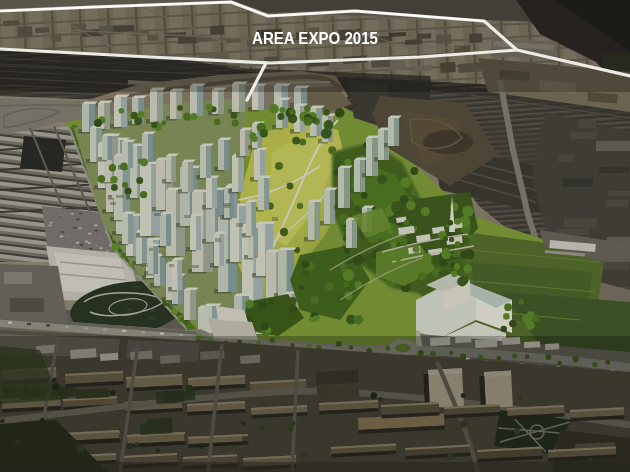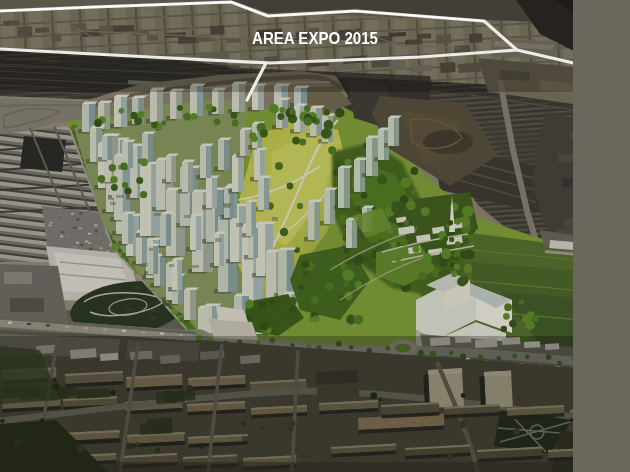--- a/index.html
+++ b/index.html
@@ -1,14 +1,14 @@
 <!DOCTYPE html>
 <html><head><meta charset="utf-8"><style>
 html,body{margin:0;padding:0;background:#6b675c;}
-#stage{position:relative;width:573px;height:472px;overflow:hidden;font-family:"Liberation Sans",sans-serif;}
+#stage{position:relative;width:630px;height:472px;overflow:hidden;font-family:"Liberation Sans",sans-serif;}
 </style></head><body>
 <div id="stage">
 <svg width="630" height="472" viewBox="0 0 630 472" xmlns="http://www.w3.org/2000/svg">
 <defs>
 <filter id="grain" x="0" y="0" width="100%" height="100%">
           <feTurbulence type="fractalNoise" baseFrequency="0.85" numOctaves="2" seed="7" stitchTiles="stitch" result="n"></feTurbulence>
           <feColorMatrix in="n" type="matrix" values="0 0 0 0 0  0 0 0 0 0  0 0 0 0 0  0.85 0.85 0.85 0 0" result="a"></feColorMatrix>
           <feComposite operator="in" in="a" in2="SourceGraphic"></feComposite>
         </filter>
 <filter id="mottle" x="0" y="0" width="100%" height="100%">

